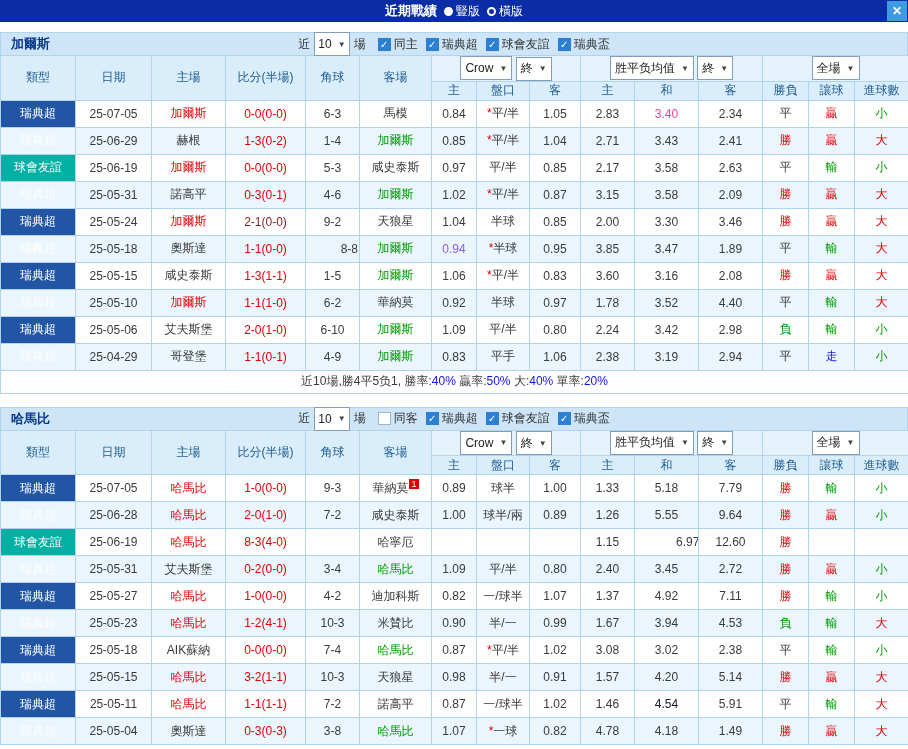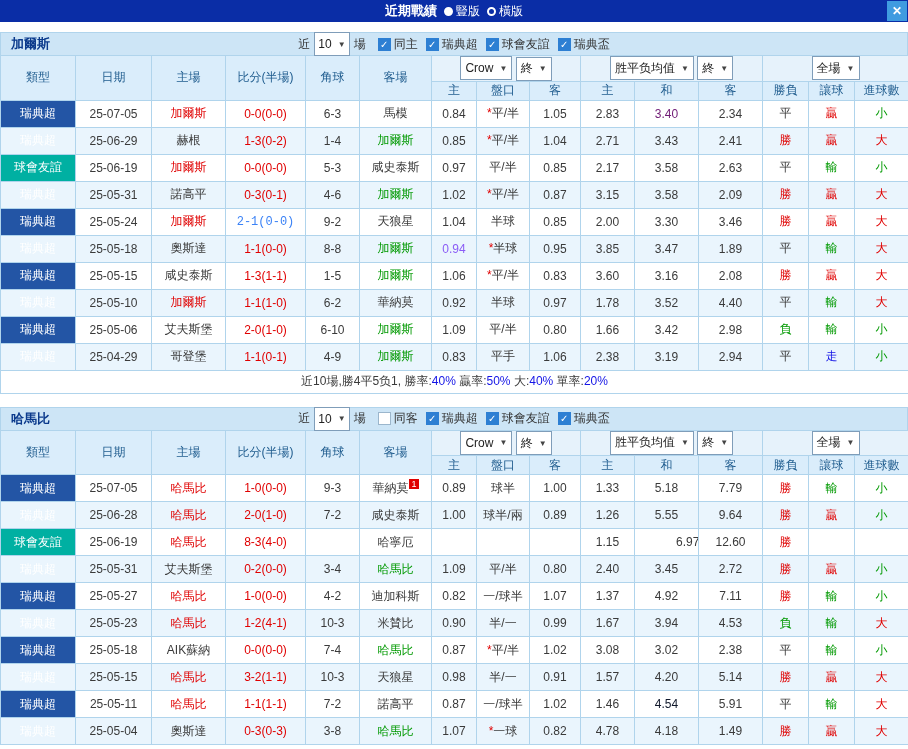--- a/index.html
+++ b/index.html
@@ -167,21 +167,21 @@
           <td class="lg-super">瑞典超</td>
           <td style="color: rgb(58, 58, 58);">25-07-05</td>
           <td><span style="color: rgb(224, 0, 0);">加爾斯</span></td>
           <td style="color: rgb(224, 0, 0);">0-0(0-0)</td>
           <td style="color: rgb(58, 58, 58);">6-3</td>
           <td><span style="color: rgb(58, 58, 58);">馬模</span></td>
           <td style="color: rgb(58, 58, 58);">0.84</td>
           <td><span style="color: rgb(224, 0, 0);">*</span><span style="color: rgb(58, 58, 58);">平/半</span></td>
           <td style="color: rgb(58, 58, 58);">1.05</td>
           <td style="color: rgb(58, 58, 58);">2.83</td>
-          <td style="color: #701a75;">3.40</td>
+          <td style="color: #ec4899;">3.40</td>
           <td style="color: rgb(58, 58, 58);">2.34</td>
           <td style="color: rgb(58, 58, 58);">平</td>
           <td style="color: rgb(224, 0, 0);">贏</td>
           <td style="color: rgb(0, 153, 0);">小</td>
         </tr>
         <tr>
           <td class="lg-super">瑞典超</td>
           <td style="color: rgb(58, 58, 58);">25-06-29</td>
           <td><span style="color: rgb(58, 58, 58);">赫根</span></td>
           <td style="color: rgb(224, 0, 0);">1-3(0-2)</td>
@@ -228,39 +228,39 @@
           <td style="color: rgb(58, 58, 58);">3.58</td>
           <td style="color: rgb(58, 58, 58);">2.09</td>
           <td style="color: rgb(224, 0, 0);">勝</td>
           <td style="color: rgb(224, 0, 0);">贏</td>
           <td style="color: rgb(224, 0, 0);">大</td>
         </tr>
         <tr>
           <td class="lg-super">瑞典超</td>
           <td style="color: rgb(58, 58, 58);">25-05-24</td>
           <td><span style="color: rgb(224, 0, 0);">加爾斯</span></td>
-          <td style="color: #3b82f6; font-family: Liberation Mono, monospace;">2-1(0-0)</td>
+          <td style="color: #7f1d1d;">2-1(0-0)</td>
           <td style="color: rgb(58, 58, 58);">9-2</td>
           <td><span style="color: rgb(58, 58, 58);">天狼星</span></td>
           <td style="color: rgb(58, 58, 58);">1.04</td>
           <td style="color: rgb(58, 58, 58);">半球</td>
           <td style="color: rgb(58, 58, 58);">0.85</td>
           <td style="color: rgb(58, 58, 58);">2.00</td>
           <td style="color: rgb(58, 58, 58);">3.30</td>
           <td style="color: rgb(58, 58, 58);">3.46</td>
           <td style="color: rgb(224, 0, 0);">勝</td>
           <td style="color: rgb(224, 0, 0);">贏</td>
           <td style="color: rgb(224, 0, 0);">大</td>
         </tr>
         <tr>
           <td class="lg-super">瑞典超</td>
           <td style="color: rgb(58, 58, 58);">25-05-18</td>
           <td><span style="color: rgb(58, 58, 58);">奧斯達</span></td>
           <td style="color: rgb(224, 0, 0);">1-1(0-0)</td>
-          <td style="color: rgb(58, 58, 58);">8-8</td>
+          <td style="color: rgb(58, 58, 58); text-align: right;">8-8</td>
           <td><span style="color: rgb(0, 153, 0);">加爾斯</span></td>
           <td style="color: #8b5cf6;">0.94</td>
           <td><span style="color: rgb(224, 0, 0);">*</span><span style="color: rgb(58, 58, 58);">半球</span></td>
           <td style="color: rgb(58, 58, 58);">0.95</td>
           <td style="color: rgb(58, 58, 58);">3.85</td>
           <td style="color: rgb(58, 58, 58);">3.47</td>
           <td style="color: rgb(58, 58, 58);">1.89</td>
           <td style="color: rgb(58, 58, 58);">平</td>
           <td style="color: rgb(0, 153, 0);">輸</td>
           <td style="color: rgb(224, 0, 0);">大</td>
@@ -302,21 +302,21 @@
         <tr>
           <td class="lg-super">瑞典超</td>
           <td style="color: rgb(58, 58, 58);">25-05-06</td>
           <td><span style="color: rgb(58, 58, 58);">艾夫斯堡</span></td>
           <td style="color: rgb(224, 0, 0);">2-0(1-0)</td>
           <td style="color: rgb(58, 58, 58);">6-10</td>
           <td><span style="color: rgb(0, 153, 0);">加爾斯</span></td>
           <td style="color: rgb(58, 58, 58);">1.09</td>
           <td style="color: rgb(58, 58, 58);">平/半</td>
           <td style="color: rgb(58, 58, 58);">0.80</td>
-          <td style="color: rgb(58, 58, 58);">1.66</td>
+          <td style="color: rgb(58, 58, 58);">2.24</td>
           <td style="color: rgb(58, 58, 58);">3.42</td>
           <td style="color: rgb(58, 58, 58);">2.98</td>
           <td style="color: rgb(0, 153, 0);">負</td>
           <td style="color: rgb(0, 153, 0);">輸</td>
           <td style="color: rgb(0, 153, 0);">小</td>
         </tr>
         <tr>
           <td class="lg-super">瑞典超</td>
           <td style="color: rgb(58, 58, 58);">25-04-29</td>
           <td><span style="color: rgb(58, 58, 58);">哥登堡</span></td>

